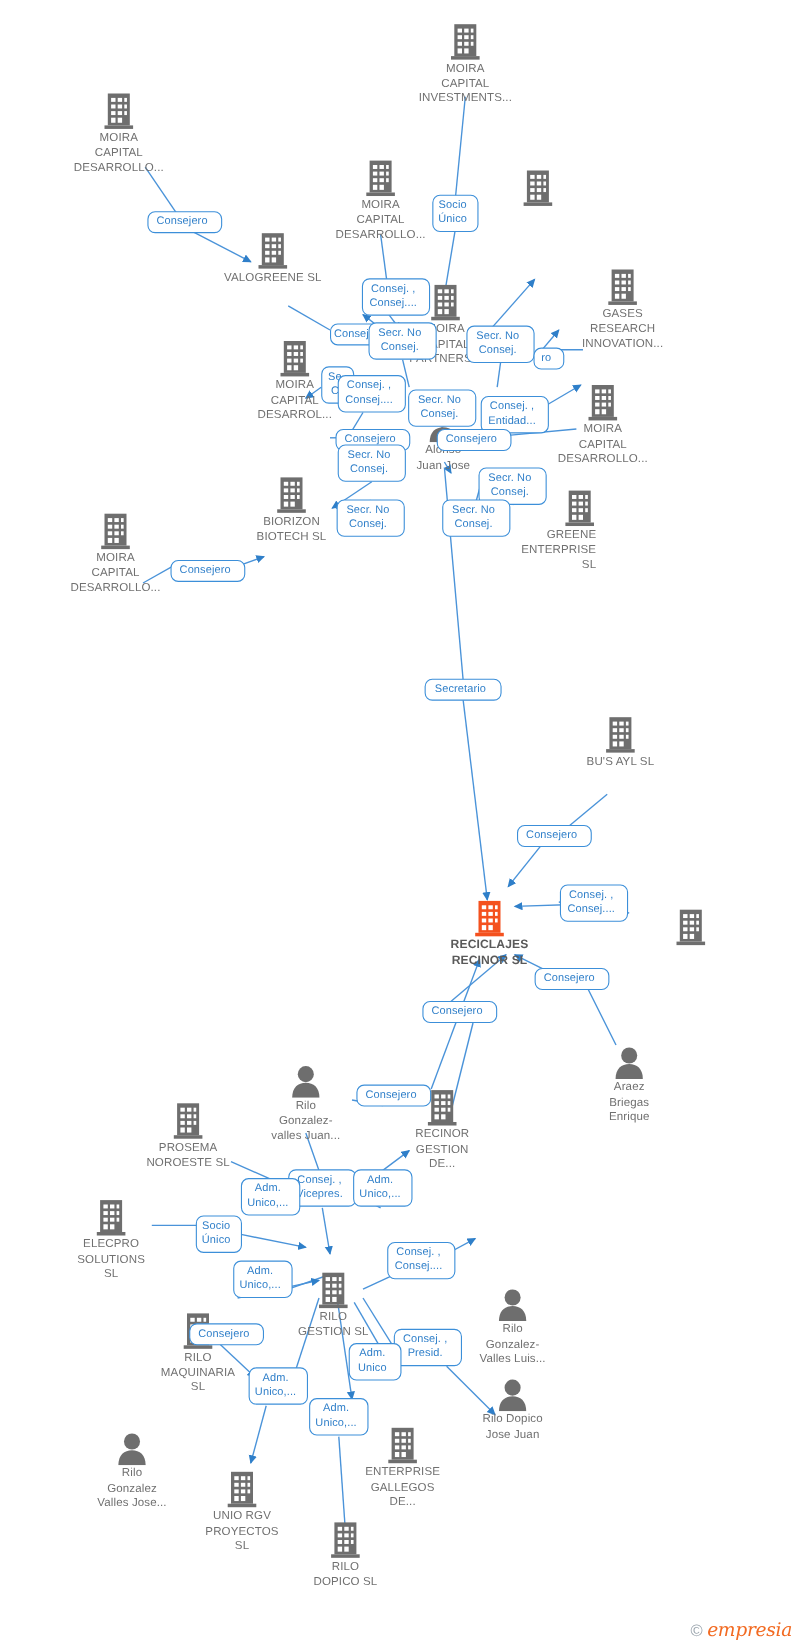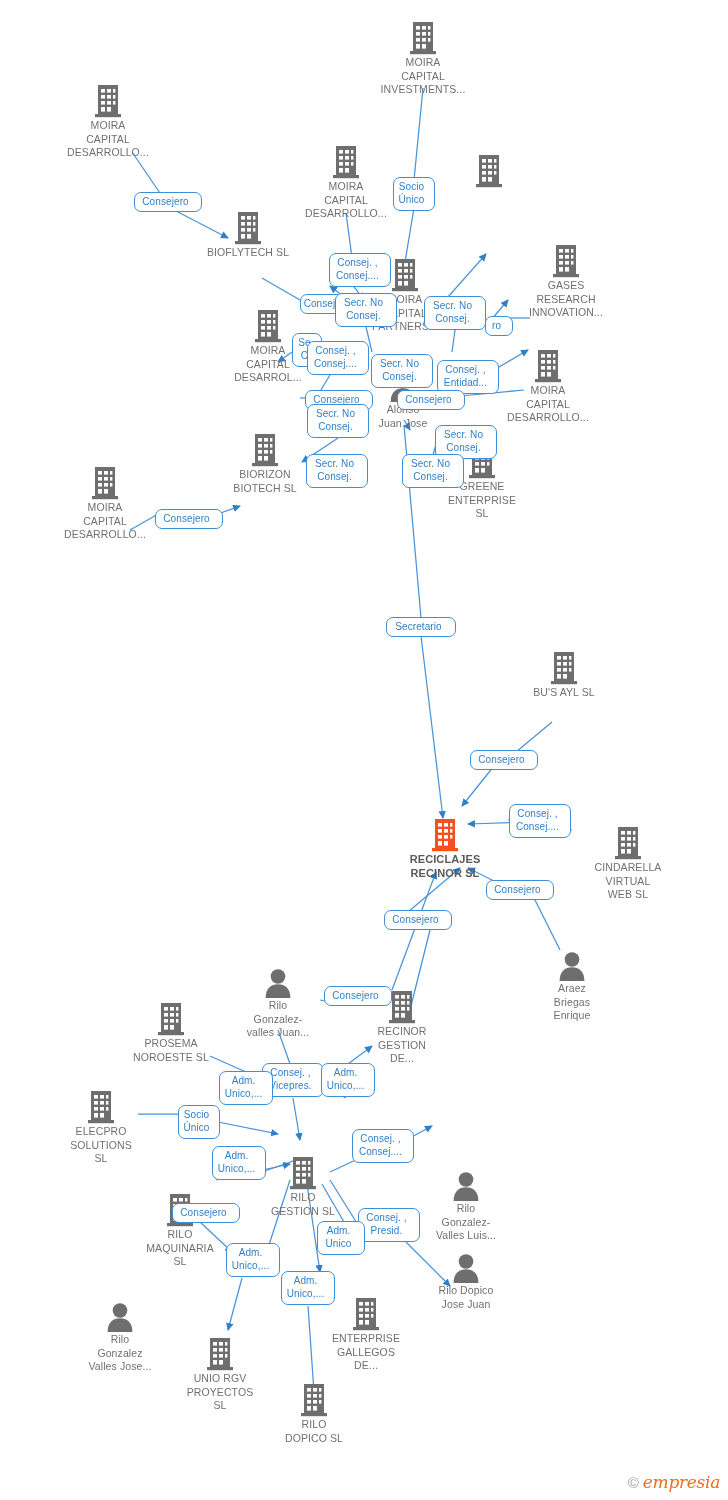--- a/index.html
+++ b/index.html
@@ -261,21 +261,21 @@
               <rect x="8" y="11" width="4" height="3.6"></rect>
               <rect x="14" y="11" width="4" height="3.6"></rect>
               <rect x="20" y="11" width="2.4" height="3.6"></rect>
               <rect x="8" y="17" width="4" height="3.6"></rect>
               <rect x="14" y="17" width="4" height="3.6"></rect>
               <rect x="20" y="17" width="2.4" height="3.6"></rect>
               <rect x="8" y="23" width="4" height="4.6"></rect>
               <rect x="14" y="23" width="4" height="4.6"></rect>
             </g>
           </svg></span>
-        <span class="nlabel">BIOFLYTECH SL</span>
+        <span class="nlabel">VALOGREENE SL</span>
       </div>
       <div class="node company" style="left: 566px; top: 244px;">
         <span class="glyph"><svg width="30" height="34" viewBox="0 0 30 34" aria-hidden="true">
             <rect x="5" y="1" width="20" height="29" fill="#6e6e6e"></rect>
             <rect x="2" y="30" width="26" height="3.2" fill="#6e6e6e"></rect>
             <g fill="#ffffff">
               <rect x="8" y="5" width="4" height="3.6"></rect>
               <rect x="14" y="5" width="4" height="3.6"></rect>
               <rect x="20" y="5" width="2.4" height="3.6"></rect>
               <rect x="8" y="11" width="4" height="3.6"></rect>
@@ -380,21 +380,21 @@
               <rect x="8" y="17" width="4" height="3.6"></rect>
               <rect x="14" y="17" width="4" height="3.6"></rect>
               <rect x="20" y="17" width="2.4" height="3.6"></rect>
               <rect x="8" y="23" width="4" height="4.6"></rect>
               <rect x="14" y="23" width="4" height="4.6"></rect>
             </g>
           </svg></span>
         <span class="nlabel">BIORIZON
 BIOTECH SL</span>
       </div>
-      <div class="node company" style="left: 482px; top: 445px;">
+      <div class="node company" style="left: 482px; top: 445px; text-align: right;">
         <span class="glyph"><svg width="30" height="34" viewBox="0 0 30 34" aria-hidden="true">
             <rect x="5" y="1" width="20" height="29" fill="#6e6e6e"></rect>
             <rect x="2" y="30" width="26" height="3.2" fill="#6e6e6e"></rect>
             <g fill="#ffffff">
               <rect x="8" y="5" width="4" height="3.6"></rect>
               <rect x="14" y="5" width="4" height="3.6"></rect>
               <rect x="20" y="5" width="2.4" height="3.6"></rect>
               <rect x="8" y="11" width="4" height="3.6"></rect>
               <rect x="14" y="11" width="4" height="3.6"></rect>
               <rect x="20" y="11" width="2.4" height="3.6"></rect>
@@ -483,23 +483,20 @@
               <rect x="8" y="11" width="4" height="3.6"></rect>
               <rect x="14" y="11" width="4" height="3.6"></rect>
               <rect x="20" y="11" width="2.4" height="3.6"></rect>
               <rect x="8" y="17" width="4" height="3.6"></rect>
               <rect x="14" y="17" width="4" height="3.6"></rect>
               <rect x="20" y="17" width="2.4" height="3.6"></rect>
               <rect x="8" y="23" width="4" height="4.6"></rect>
               <rect x="14" y="23" width="4" height="4.6"></rect>
             </g>
           </svg></span>
-        <span class="nlabel">CINDARELLA
-VIRTUAL
-WEB  SL</span>
       </div>
       <div class="node person" style="left: 572px; top: 951px; text-align: center;">
         <span class="glyph"><svg width="28" height="30" viewBox="0 0 28 30" aria-hidden="true">
             <circle cx="14" cy="8.5" r="7.3" fill="#6e6e6e"></circle>
             <path d="M1.6 30 C1.6 20.5 7 16.3 14 16.3 C21 16.3 26.4 20.5 26.4 30 Z" fill="#6e6e6e"></path>
           </svg></span>
         <span class="nlabel">Araez
 Briegas
 Enrique</span>
       </div>

